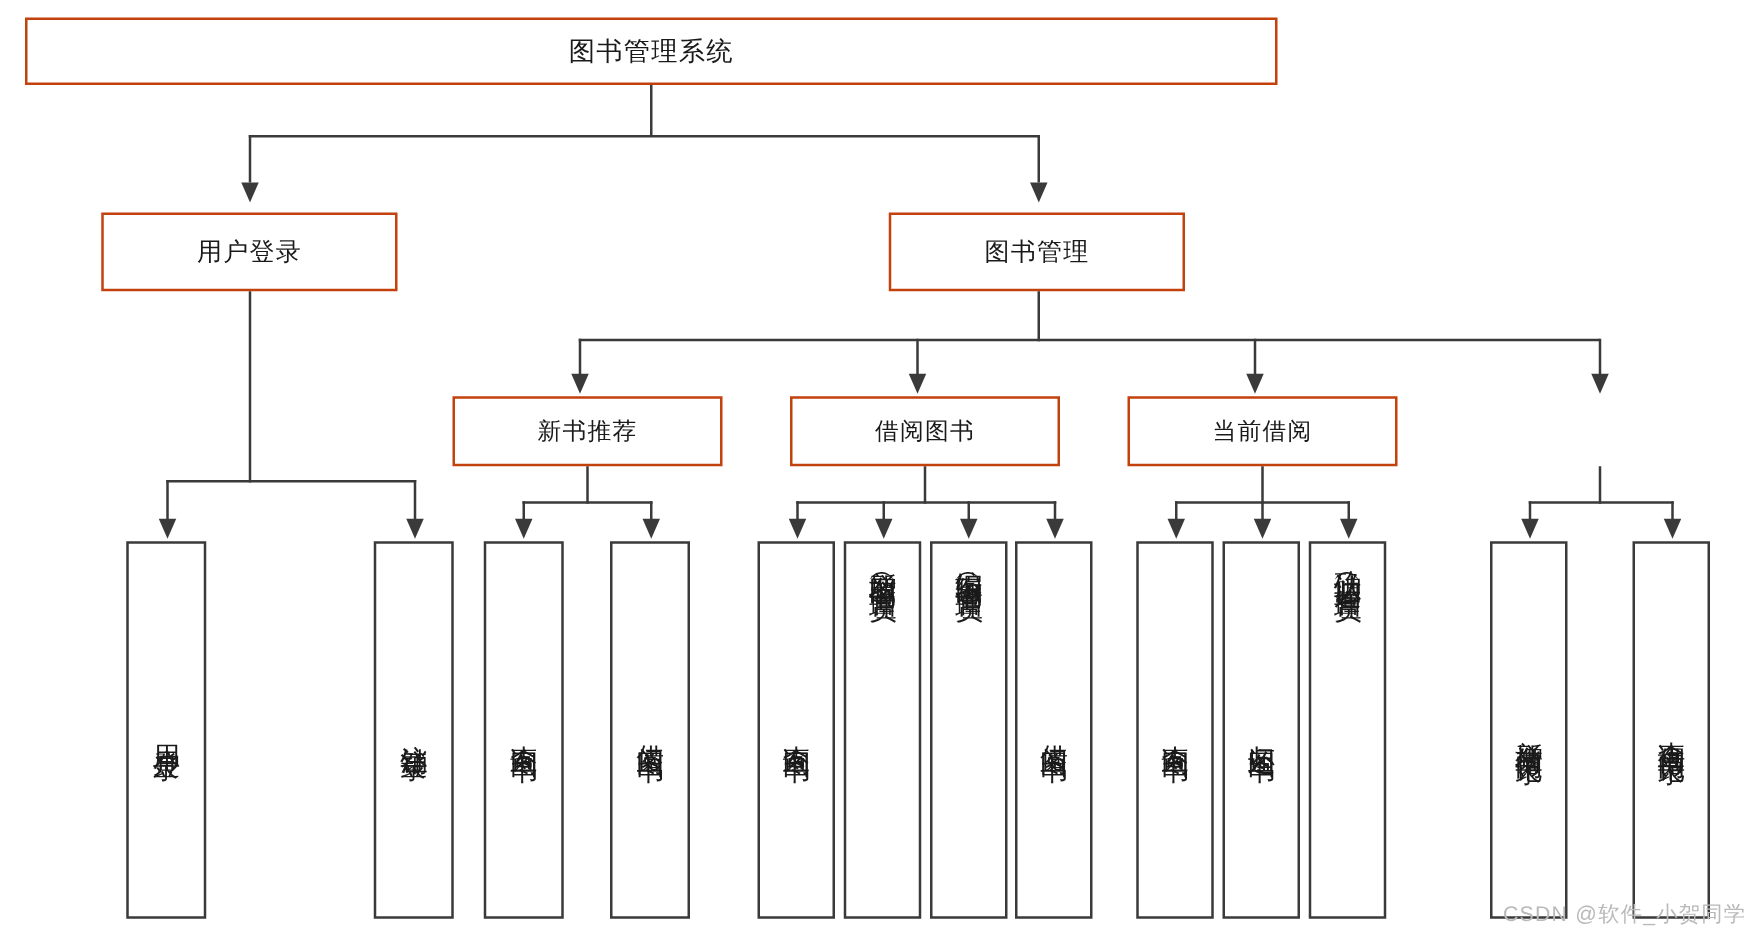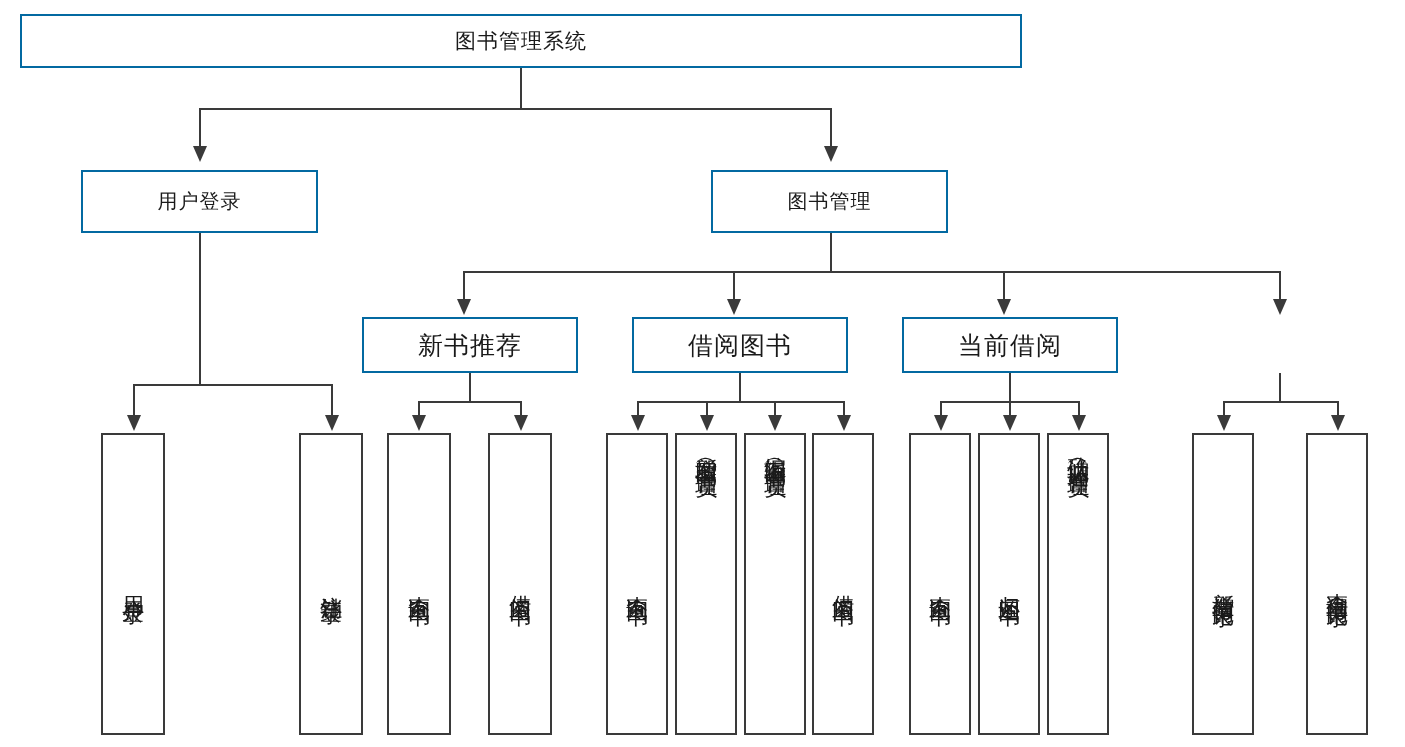--- a/index.html
+++ b/index.html
@@ -13,33 +13,33 @@
     width:1405px;
     height:747px;
     background:#ffffff;
     overflow:hidden;
   }
   
   .node{
     position:absolute;
     box-sizing:border-box;
     background:#ffffff;
-    border:2px solid #0369a1;
+    border:2px solid #c2410c;
     display:flex;
     align-items:center;
     justify-content:center;
     color:#1a1a1a;
     letter-spacing:1px;
   }
   .node.root{
     border-width:2px;
     font-size:21px;
   }
   .node.lvl1{ font-size:20px; }
-  .node.lvl2{ font-size:25px; }
+  .node.lvl2{ font-size:19px; }
 
   
   .leaf{
     position:absolute;
     box-sizing:border-box;
     background:#ffffff;
     border:2px solid #3a3a3a;
     display:flex;
     justify-content:center;
     align-items:flex-start;
@@ -209,14 +209,15 @@
     <span class="vtext">确认归还（管理员）</span>
   </div>
 
   <div class="leaf mid" style="left:1192px;top:433px;width:62px;height:302px;">
     <span class="vtext">新增借阅记录</span>
   </div>
   <div class="leaf mid" style="left:1306px;top:433px;width:62px;height:302px;">
     <span class="vtext">查询借阅记录</span>
   </div>
 
+  <div class="watermark">CSDN @软件_小贺同学</div>
 
 </div>
 
 </body></html>

